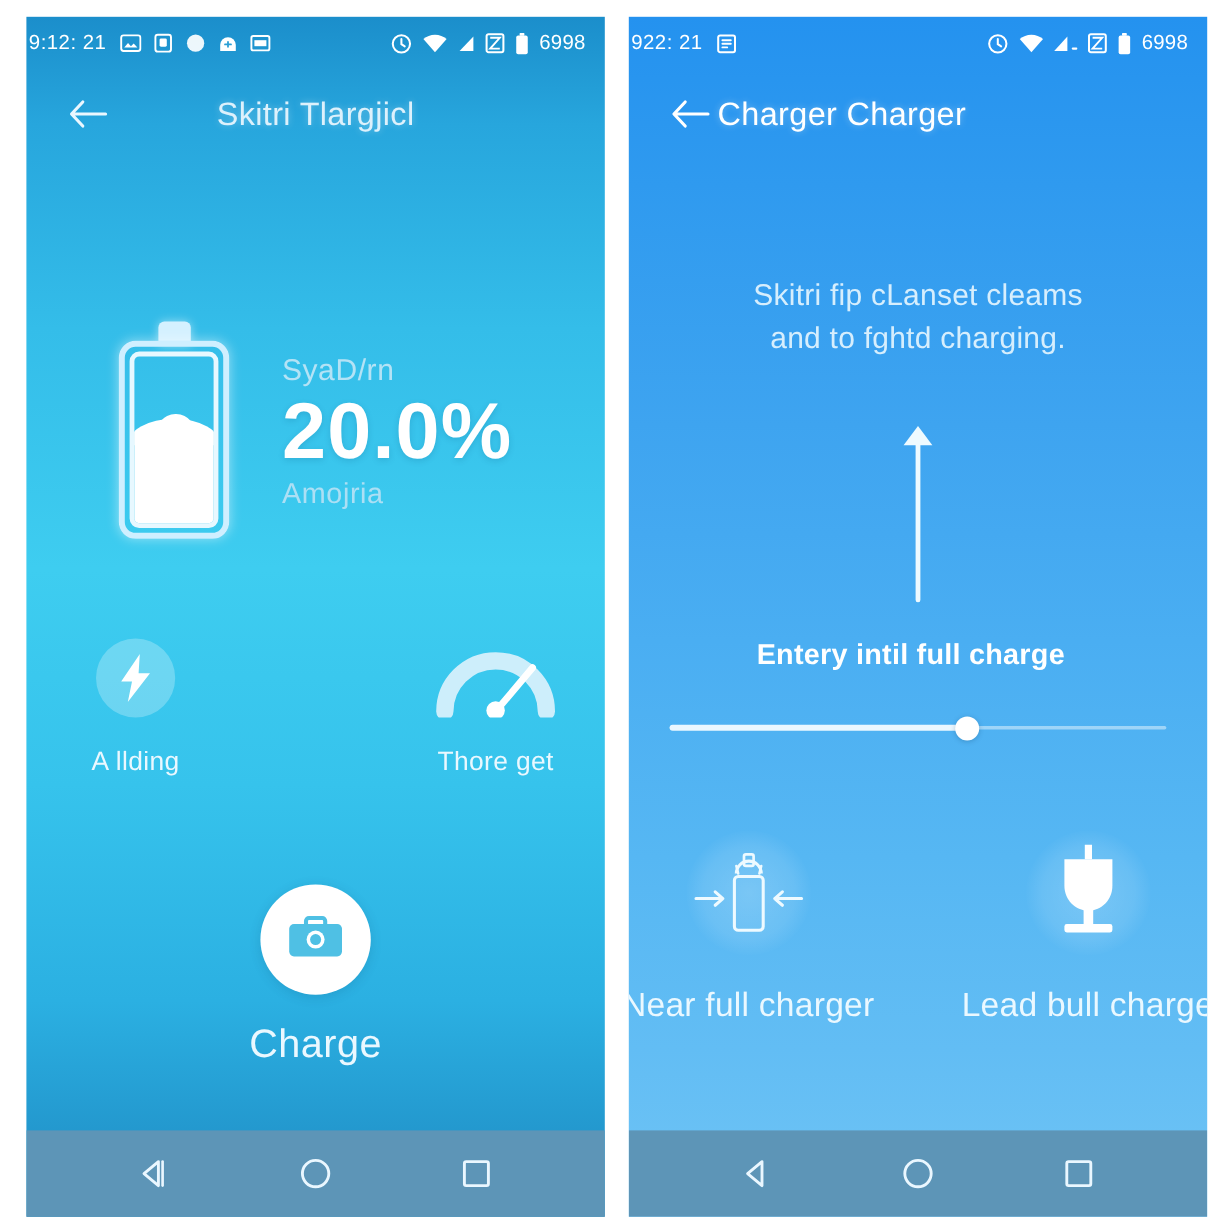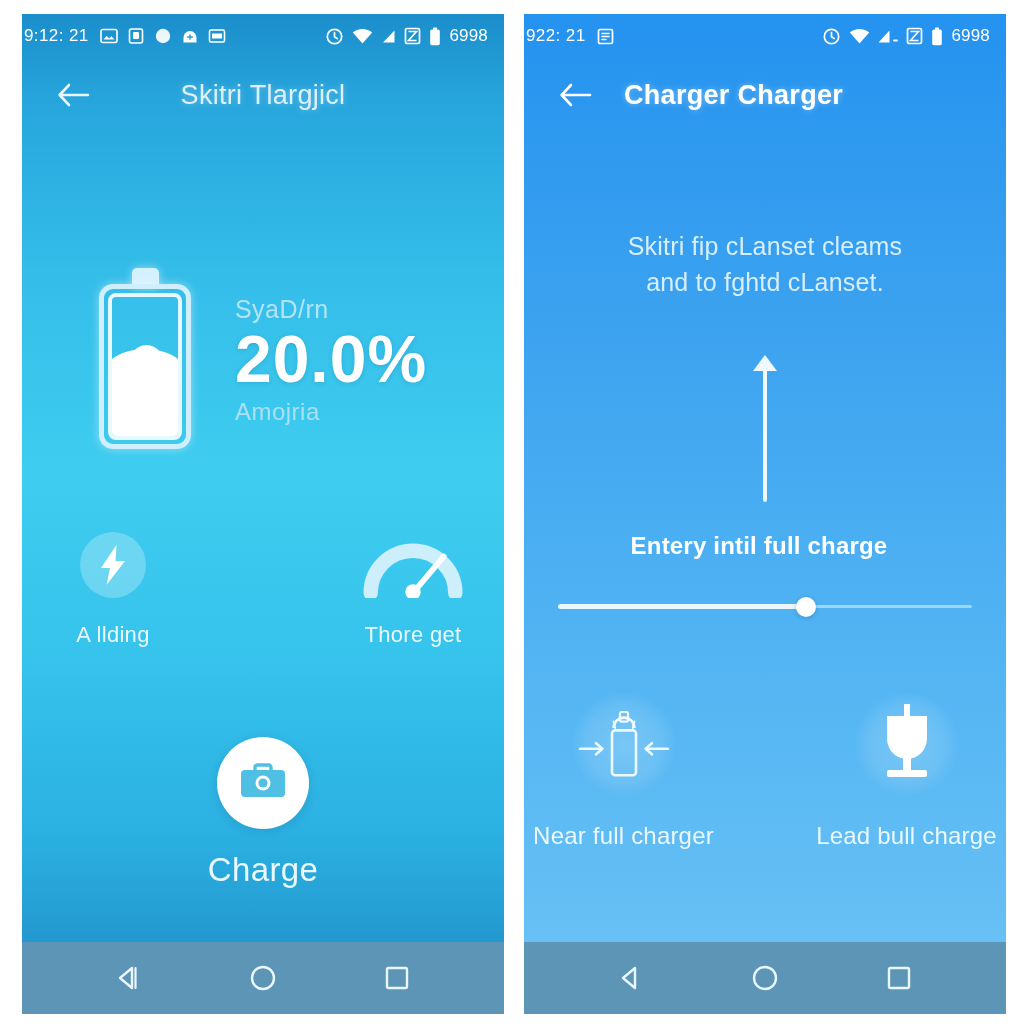--- a/index.html
+++ b/index.html
@@ -66,21 +66,21 @@
     font-weight:600;
     letter-spacing:.3px;
     text-shadow:0 0 6px rgba(255,255,255,.35);
   }
   .appbar.centered .title{
     position:absolute;left:0;right:0;text-align:center;
     pointer-events:none;
     font-weight:500;
     color:#ddf1fc;
   }
-  .appbar.leftal .title{margin-left:26px;color:#ffffff;font-weight:700;}
+  .appbar.leftal .title{color:#ffffff;font-weight:400;}
 
   
   .screen{flex:1 1 auto;position:relative;box-sizing:border-box;}
 
   
   .batt-row{
     position:absolute;left:0;right:0;top:136px;
     display:flex;align-items:center;justify-content:center;
     gap:38px;
   }
@@ -200,21 +200,21 @@
   .mode-item{
     display:flex;flex-direction:column;align-items:center;gap:26px;
     cursor:pointer;width:175px;
   }
   .mode-glow{
     width:104px;height:104px;border-radius:50%;
     background:radial-gradient(circle,rgba(255,255,255,.20) 0%,rgba(255,255,255,.10) 52%,rgba(255,255,255,0) 72%);
     display:flex;align-items:center;justify-content:center;
   }
   .mode-label{
-    font-size:24px;color:#eaf8ff;letter-spacing:.2px;white-space:nowrap;
+    font-size:28px;color:#eaf8ff;letter-spacing:.2px;white-space:nowrap;
   }
 
   
   .navbar{
     height:72px;flex:0 0 72px;
     background:#5d95b7;
     display:flex;align-items:center;justify-content:space-around;
     padding:0 40px;box-sizing:border-box;
   }
   .navbar.right{background:#5d95b7;}
@@ -433,21 +433,21 @@
             <path d="M31 13H3M12 3L2.6 13 12 23" stroke="#ffffff" stroke-width="2.6" fill="none" stroke-linecap="round" stroke-linejoin="round"></path>
           </svg>
       </span>
       <span class="title">Charger Charger</span>
     </div>
 
     <div class="screen">
 
       <div class="hint">
         <div>Skitri fip cLanset cleams</div>
-        <div>and to fghtd cLanset.</div>
+        <div>and to fghtd charging.</div>
       </div>
 
       <div class="arrow-wrap">
         <span>
           <svg width="40" height="150" viewBox="0 0 40 150">
             <path d="M20 148V10" stroke="#eefaff" stroke-width="4" stroke-linecap="round"></path>
             <path d="M20 3l12 16H8z" fill="#eefaff"></path>
           </svg>
         </span>
       </div>

